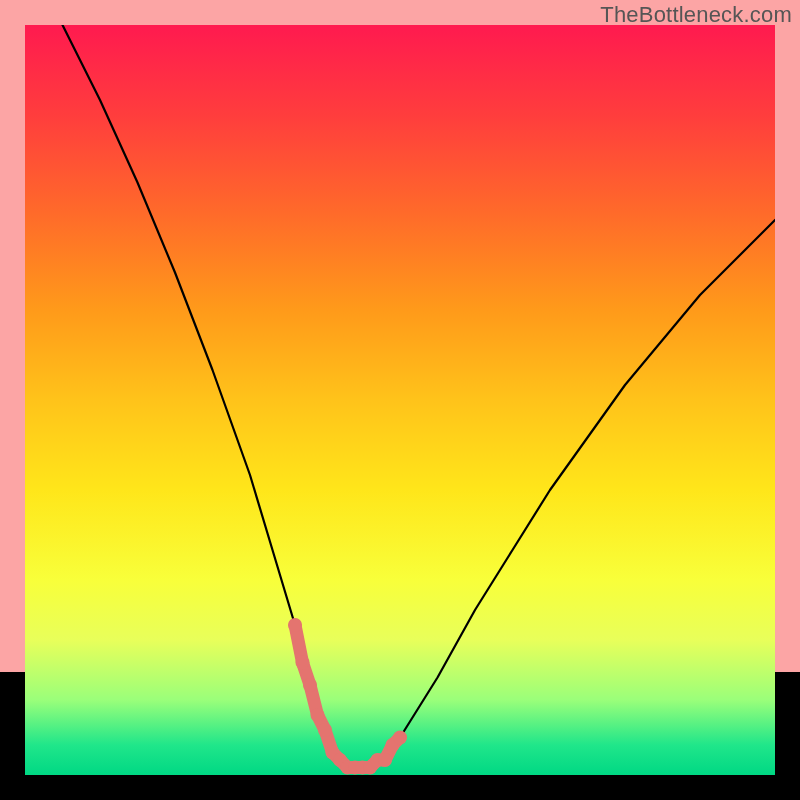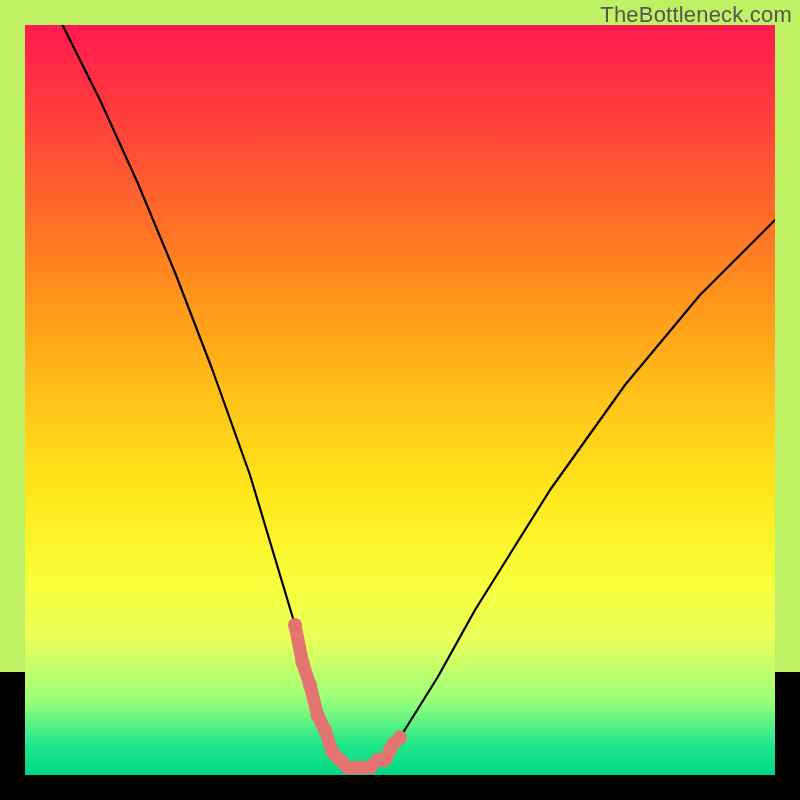--- a/index.html
+++ b/index.html
@@ -1,21 +1,21 @@
 <!DOCTYPE html>
 <html><head>
 <meta charset="utf-8">
 <style>
   * { margin: 0; padding: 0; box-sizing: border-box; }
   html, body { width: 800px; height: 800px; overflow: hidden; background: #000; }
   .frame {
     position: relative;
     width: 800px;
     height: 672px;
-    background: #bef264;
+    background: #fca5a5;
     padding-left: 29px;
   }
   .plot-area {
     position: absolute;
     left: 25px;
     top: 25px;
     width: 750px;
     height: 750px;
     background: linear-gradient(to bottom,
       #ff1a4f 0%,

